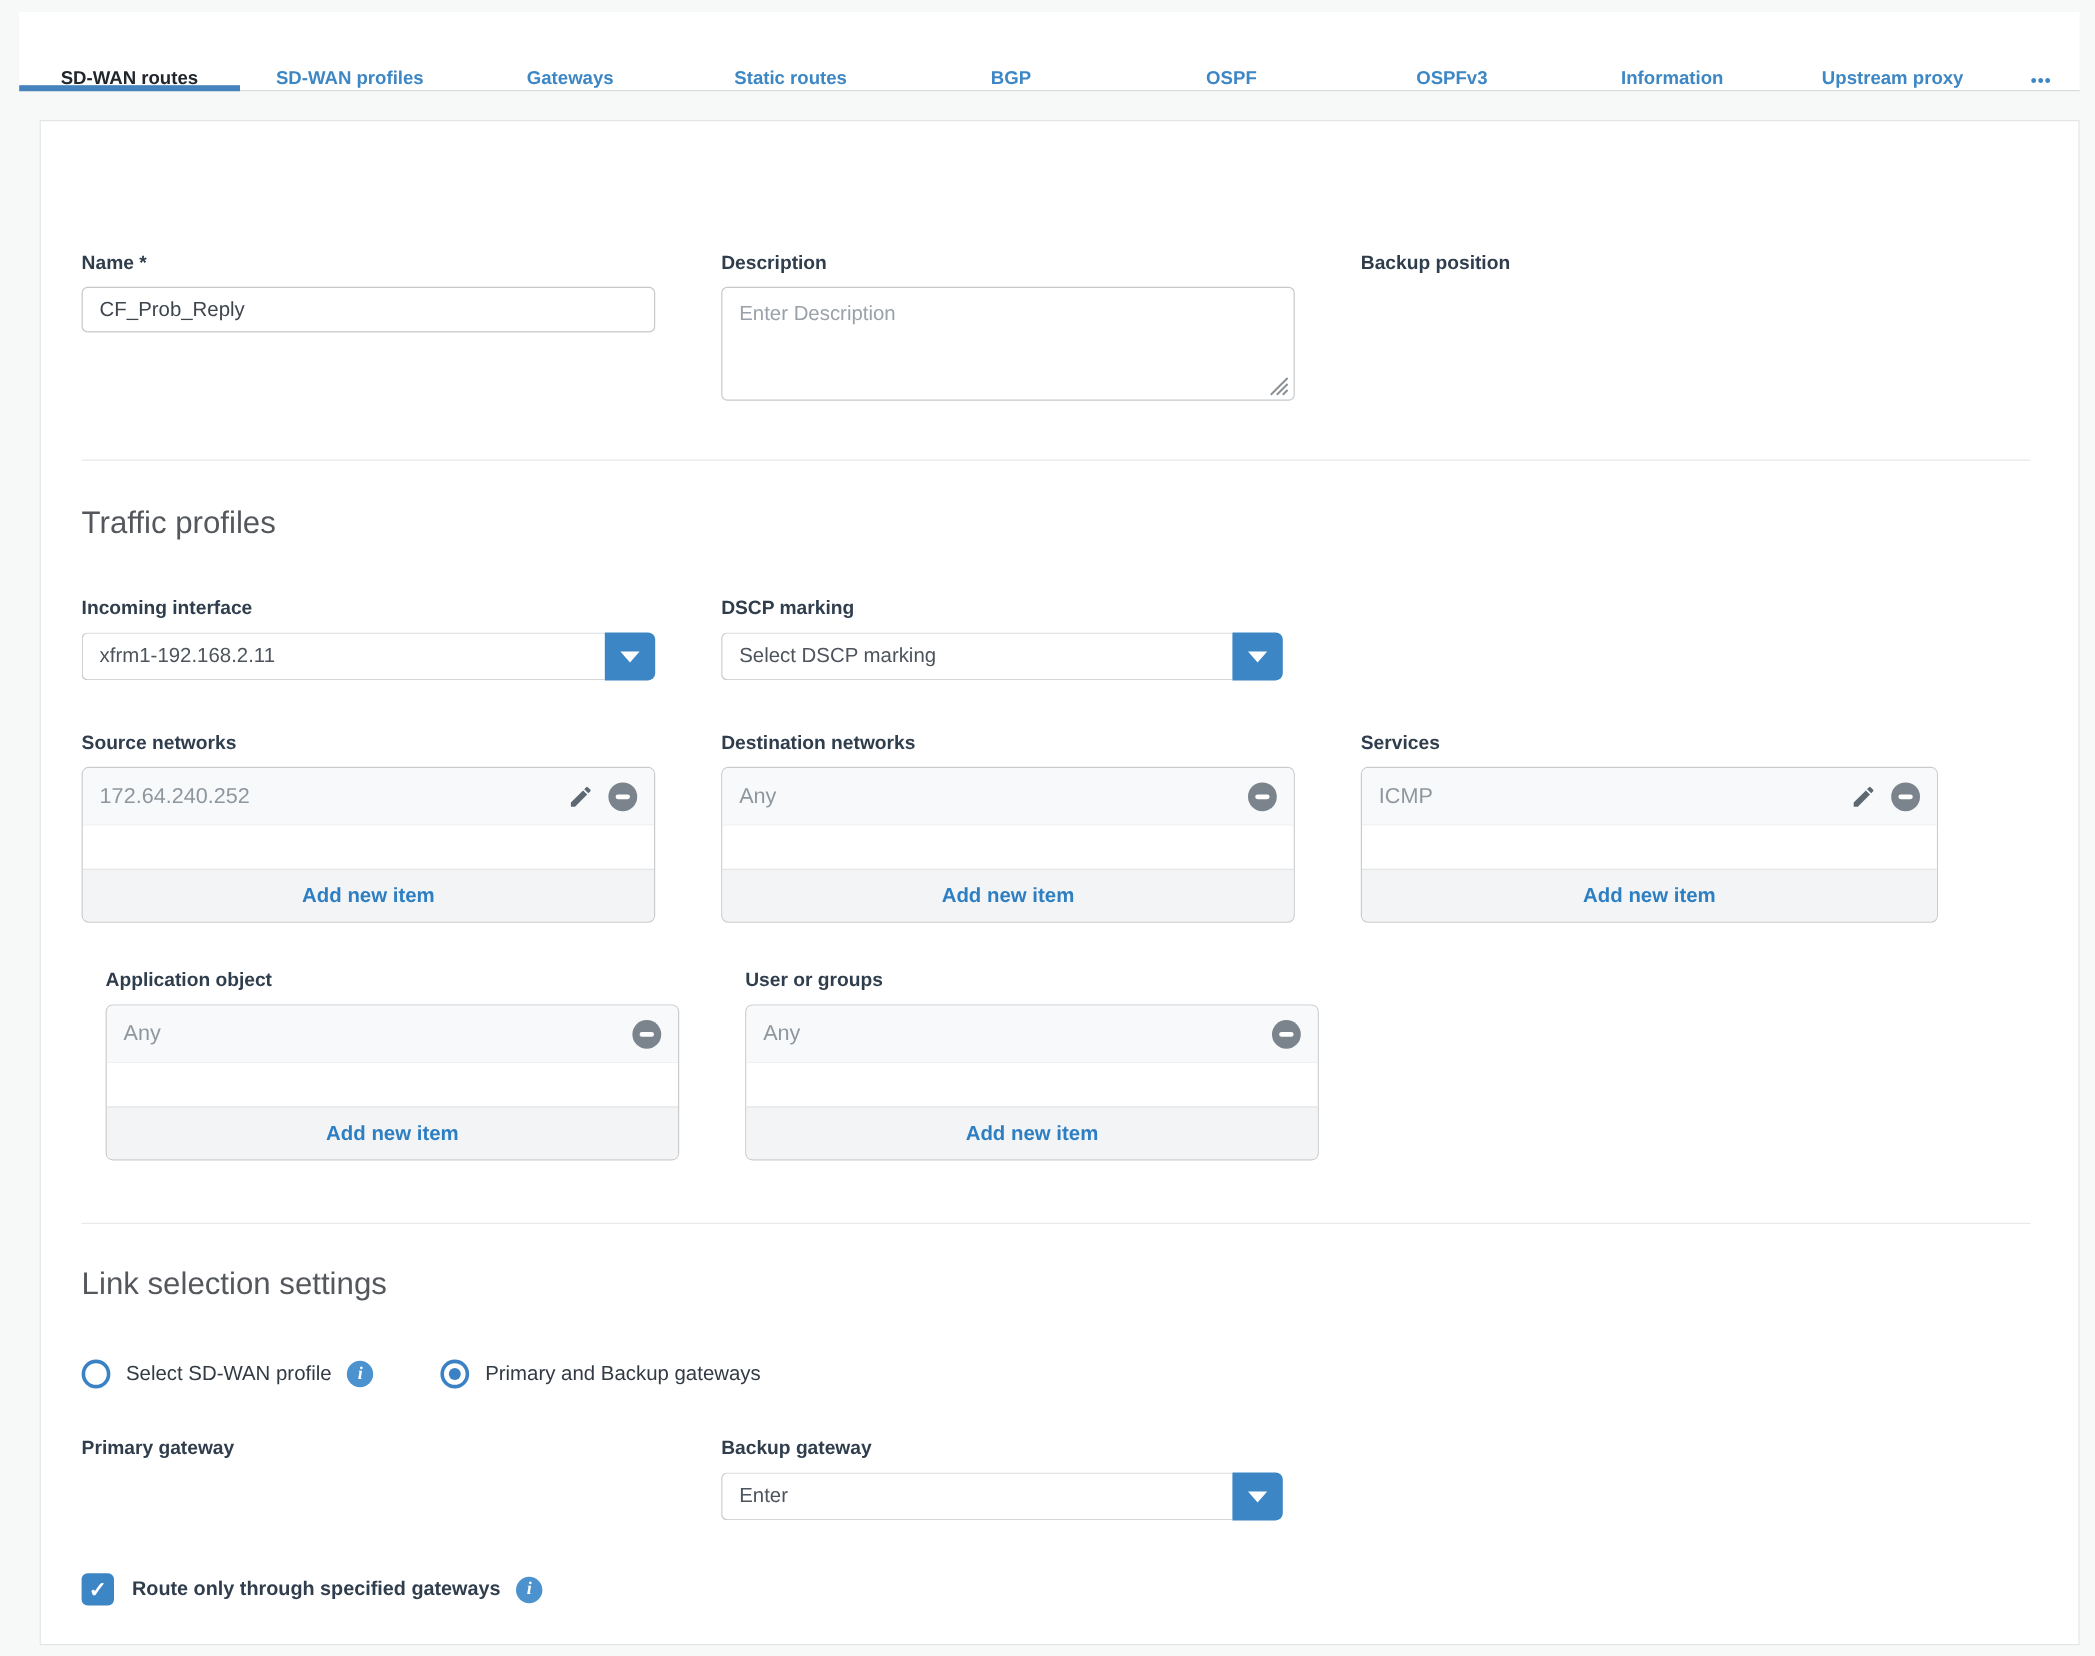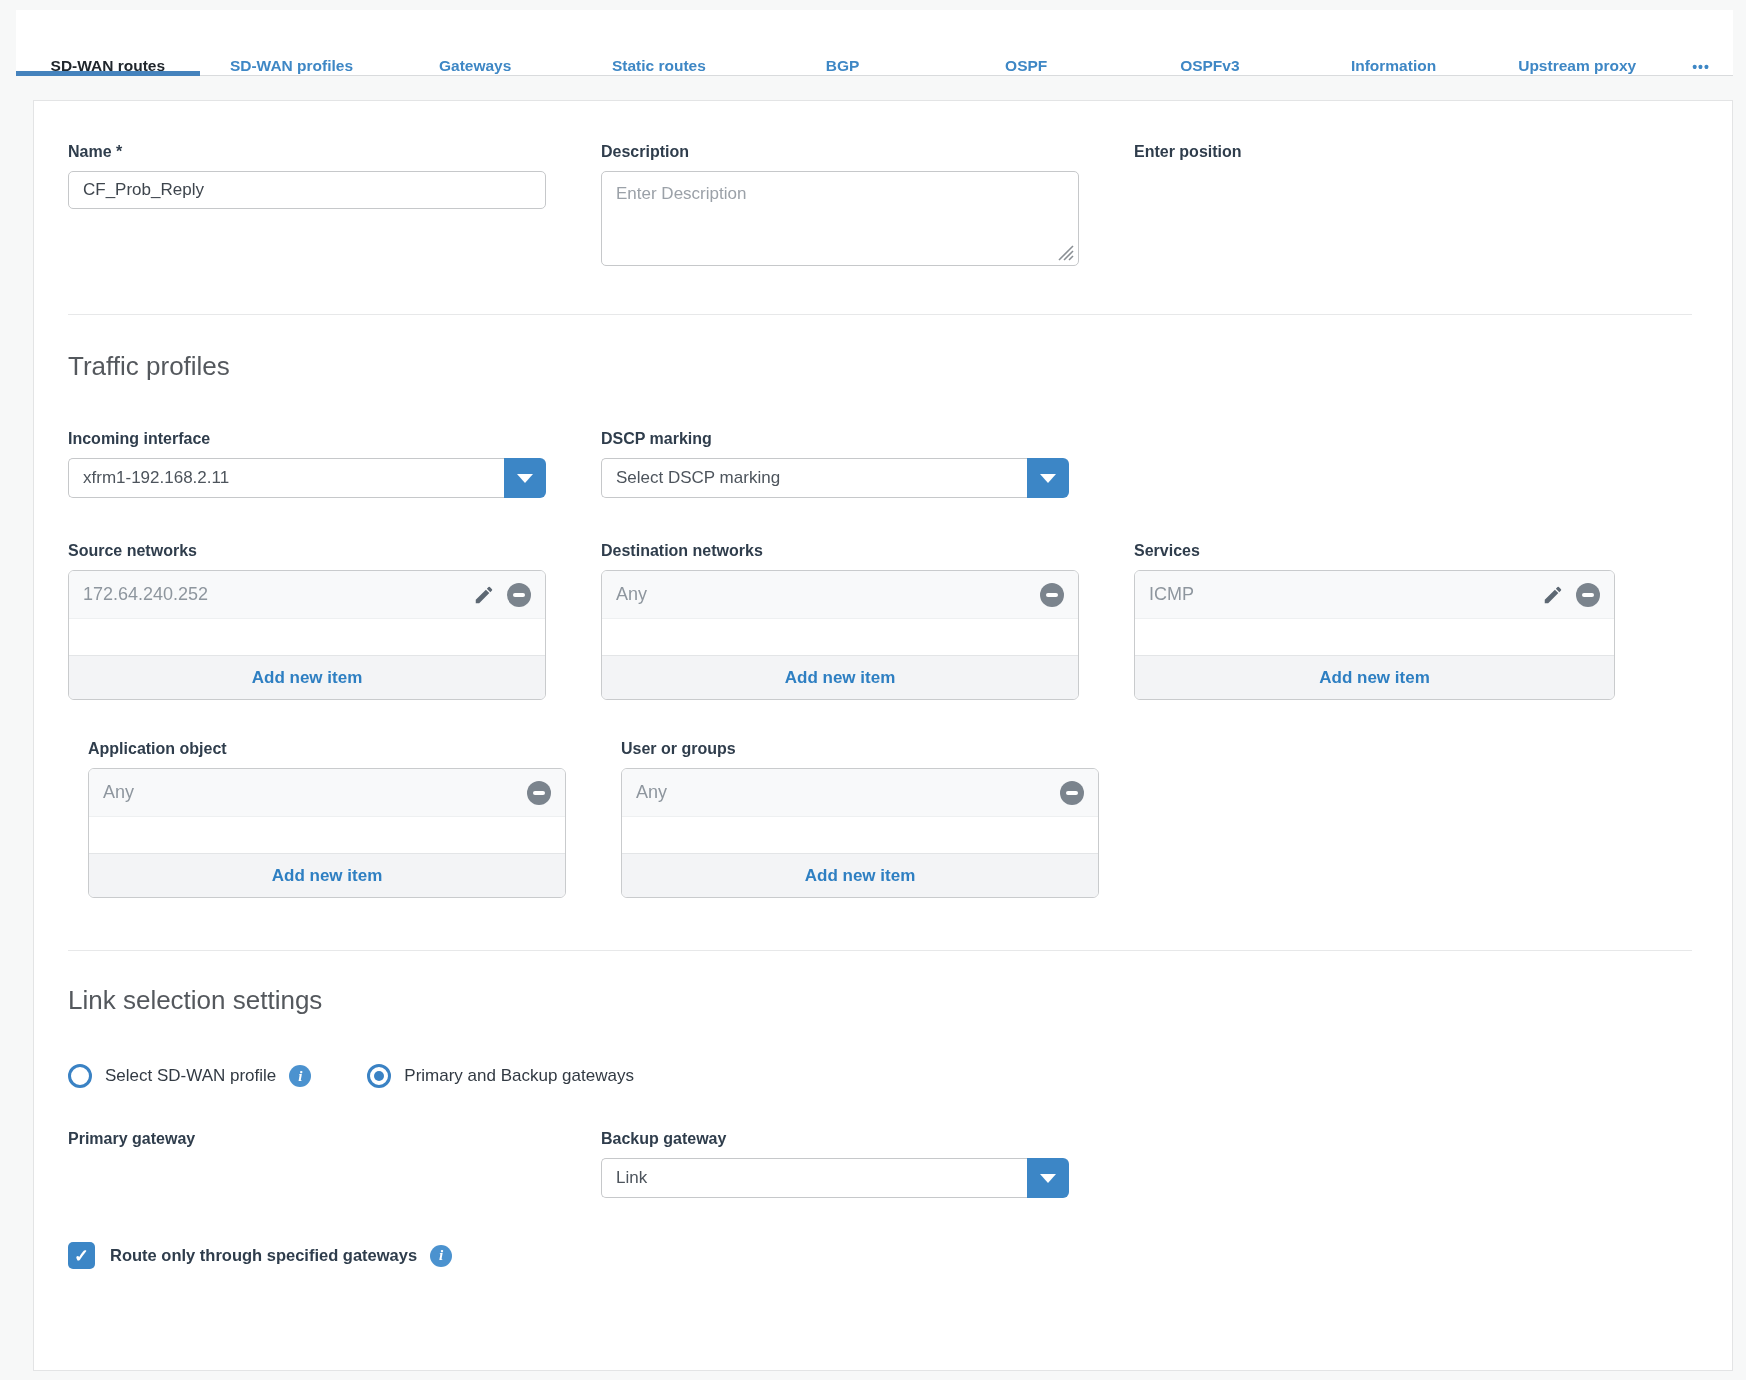--- a/index.html
+++ b/index.html
@@ -34,21 +34,21 @@
     height: 5px; background: #4583bd;
   }
   .tab-more { flex: 0 0 64px; font-size: 14px; letter-spacing: 1px; }
 
   
   .card {
     margin: 24px 13px 0 33px;
     height: 1271px;
     background: #ffffff;
     border: 1px solid #e3e4e5;
-    padding: 42px 40px 0 34px;
+    padding: 110px 40px 0 34px;
   }
 
   .grid {
     display: grid;
     grid-template-columns: 478px 478px 481px;
     column-gap: 55px;
     align-items: start;
   }
 
   .field-label {
@@ -229,21 +229,21 @@
         <textarea placeholder="Enter Description" style=""></textarea>
         <svg class="resize-handle" width="18" height="18" viewBox="0 0 18 18">
           <line x1="17" y1="3" x2="3" y2="17" stroke="#8a8f94" stroke-width="1.6"></line>
           <line x1="17" y1="8" x2="8" y2="17" stroke="#8a8f94" stroke-width="1.6"></line>
           <line x1="17" y1="13" x2="13" y2="17" stroke="#8a8f94" stroke-width="1.6"></line>
         </svg>
       </div>
     </div>
 
     <div class="field">
-      <label class="field-label">Enter position</label>
+      <label class="field-label">Backup position</label>
     </div>
   </div>
 
   <div class="separator mt-sep1"></div>
 
   <h2 class="section-title mt-title">Traffic profiles</h2>
 
   <div class="grid mt-row2">
     <div class="field">
       <label class="field-label">Incoming interface</label>
@@ -360,21 +360,21 @@
   </div>
 
   <div class="grid mt-row5">
     <div class="field">
       <label class="field-label">Primary gateway</label>
     </div>
 
     <div class="field">
       <label class="field-label">Backup gateway</label>
       <div class="select w-col2">
-        <span class="select-value">Link</span>
+        <span class="select-value">Enter</span>
         <span class="select-btn">
             <span class="caret"></span>
           </span>
       </div>
     </div>
     <div></div>
   </div>
 
   <div class="check-row mt-check">
     <span class="checkbox">

